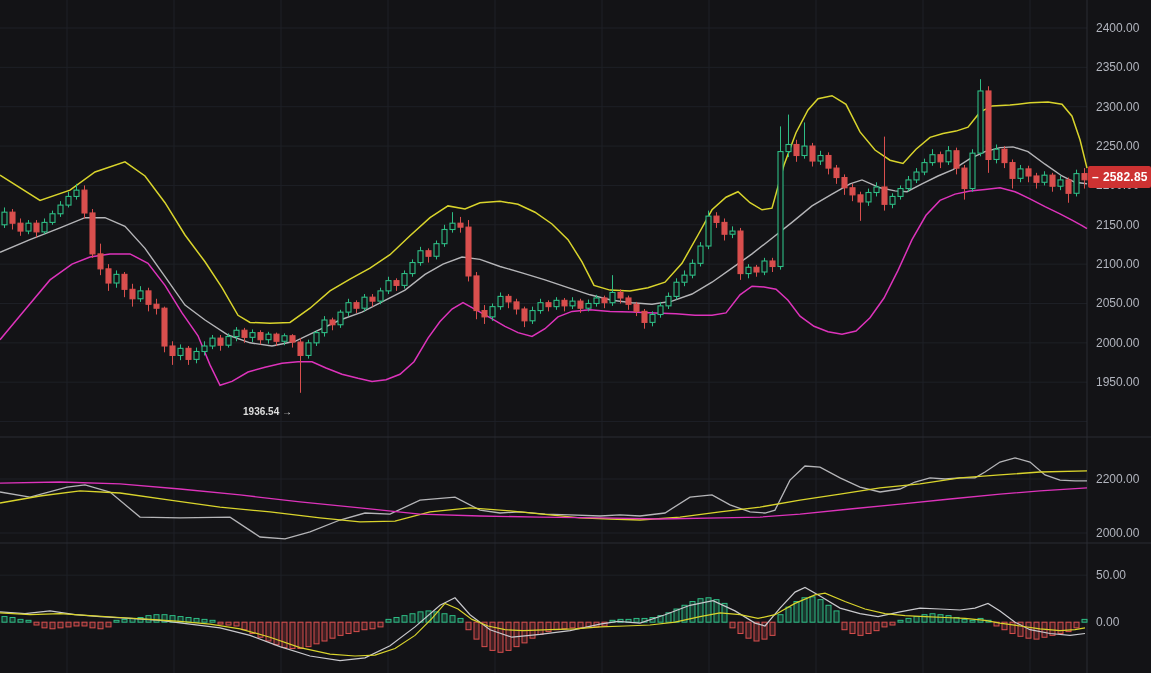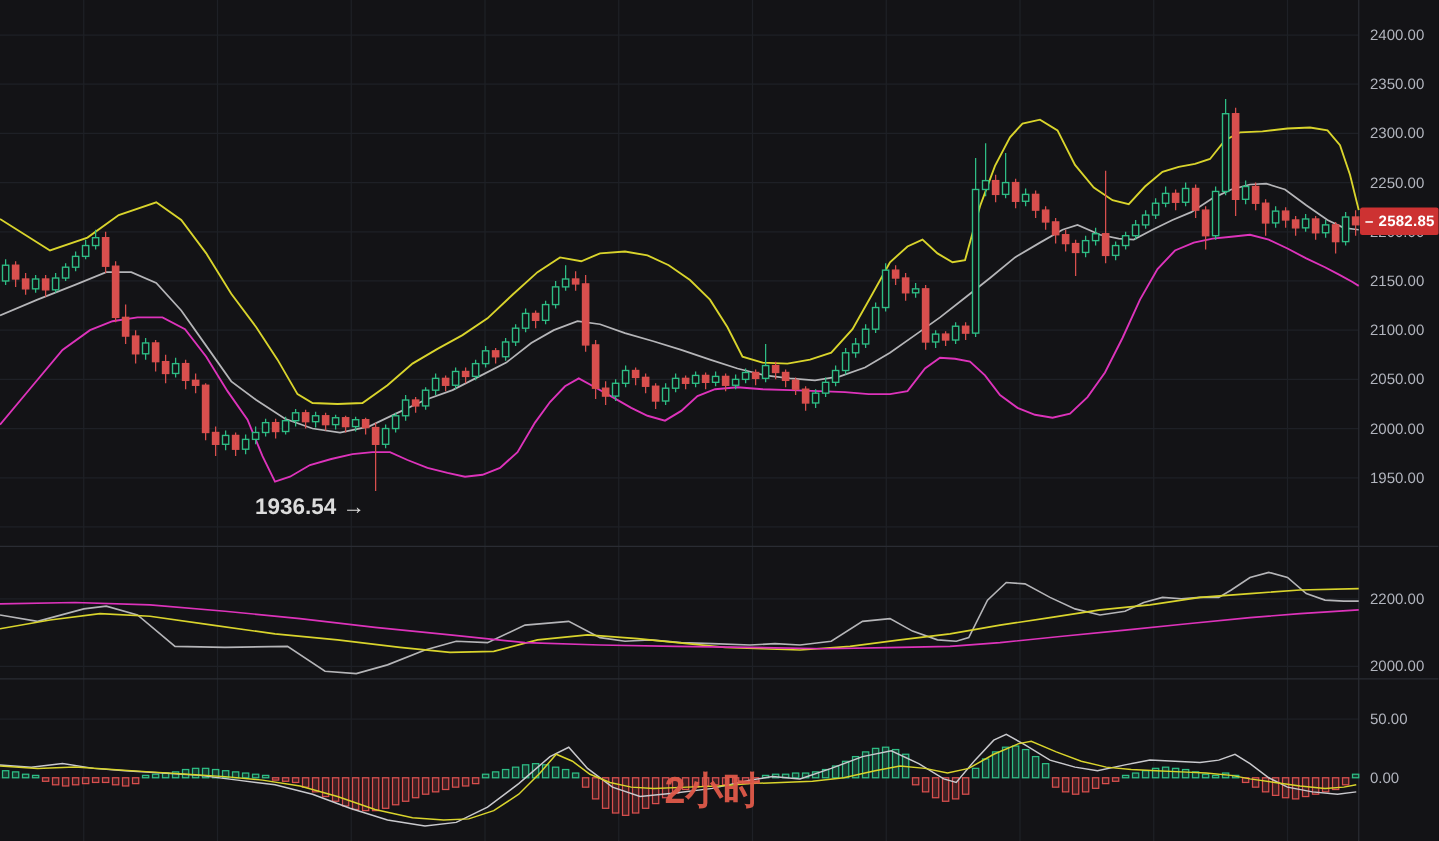--- a/index.html
+++ b/index.html
@@ -3,22 +3,22 @@
 <meta charset="utf-8">
 <style>
   html,body{margin:0;padding:0;background:#0e0e10;}
   .chart-root{position:relative;width:1151px;height:673px;background:#131316;overflow:hidden;
     font-family:"Liberation Sans",sans-serif;padding-left:13px;}
   svg{position:absolute;left:0;top:0;}
   .price-tag{position:absolute;left:1088px;top:166px;width:63px;height:22px;background:#cd3232;
     color:#ffffff;font-size:12px;font-weight:bold;display:flex;align-items:center;justify-content:flex-start;
     padding-left:4px;box-sizing:border-box;border-radius:2px;letter-spacing:0.2px;}
   .price-tag .dash{margin-right:4px;font-weight:bold;}
-  .annotation{position:absolute;left:170px;top:395px;width:122px;text-align:right;color:#dcdcdc;
-    font-size:18px;font-weight:bold;white-space:nowrap;}
+  .annotation{position:absolute;left:170px;top:406px;width:122px;text-align:right;color:#dcdcdc;
+    font-size:10px;font-weight:bold;white-space:nowrap;}
   .watermark{position:absolute;left:500px;top:612px;width:140px;text-align:center;color:#df5949;
     font-size:30px;font-weight:bold;opacity:0.95;}
 </style>
 </head>
 <body>
 
 <div class="chart-root">
   <svg id="chart-svg" width="1151" height="673">
       <rect x="0" y="0" width="1151" height="673" fill="#131316"></rect>
       <line x1="67" y1="0" x2="67" y2="673" stroke="#1e2026" stroke-width="1"></line>
@@ -474,18 +474,17 @@
       <line x1="1060.5" y1="175.97688888888888" x2="1060.5" y2="190.1448888888889" stroke="#2ebd85" stroke-width="1"></line>
       <rect x="1058" y="179.91244444444442" width="5" height="6.296888888888901" fill="#131316" stroke="#2ebd85" stroke-width="1.1"></rect>
       <line x1="1068.5" y1="177.5511111111111" x2="1068.5" y2="202.73866666666666" stroke="#d94f4e" stroke-width="1"></line>
       <rect x="1066" y="179.91244444444442" width="5" height="13.380888888888904" fill="#d94f4e" stroke="#d94f4e" stroke-width="1.1"></rect>
       <line x1="1076.5" y1="169.68" x2="1076.5" y2="196.4417777777778" stroke="#2ebd85" stroke-width="1"></line>
       <rect x="1074" y="173.61555555555555" width="5" height="19.677777777777777" fill="#131316" stroke="#2ebd85" stroke-width="1.1"></rect>
       <line x1="1084.5" y1="168.10577777777777" x2="1084.5" y2="188.57066666666668" stroke="#d94f4e" stroke-width="1"></line>
       <rect x="1082" y="173.61555555555555" width="5" height="6.186693333333437" fill="#d94f4e" stroke="#d94f4e" stroke-width="1.1"></rect>
     </svg>
   <div class="annotation">1936.54 →</div>
-  <div class="watermark">2小时</div>
   <div class="price-tag">
     <span class="dash">–</span>
     <span>2582.85</span>
   </div>
 </div>
 
 </body></html>

